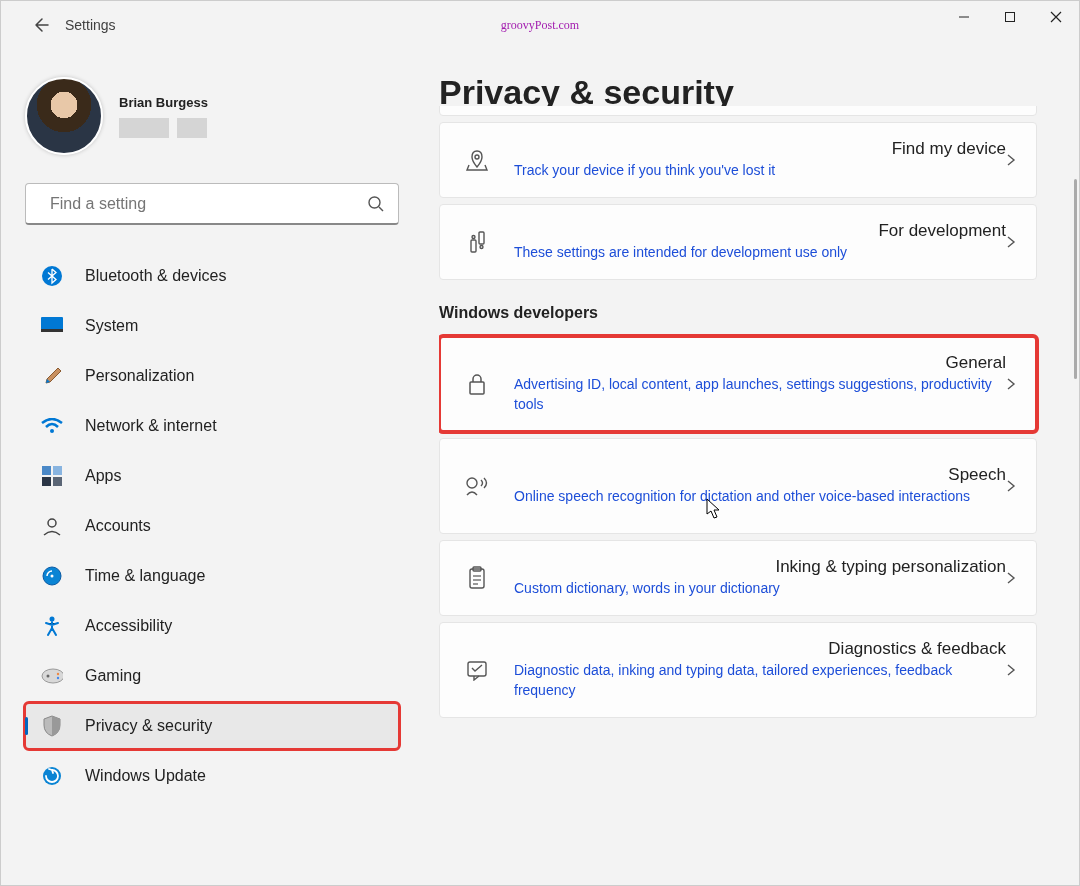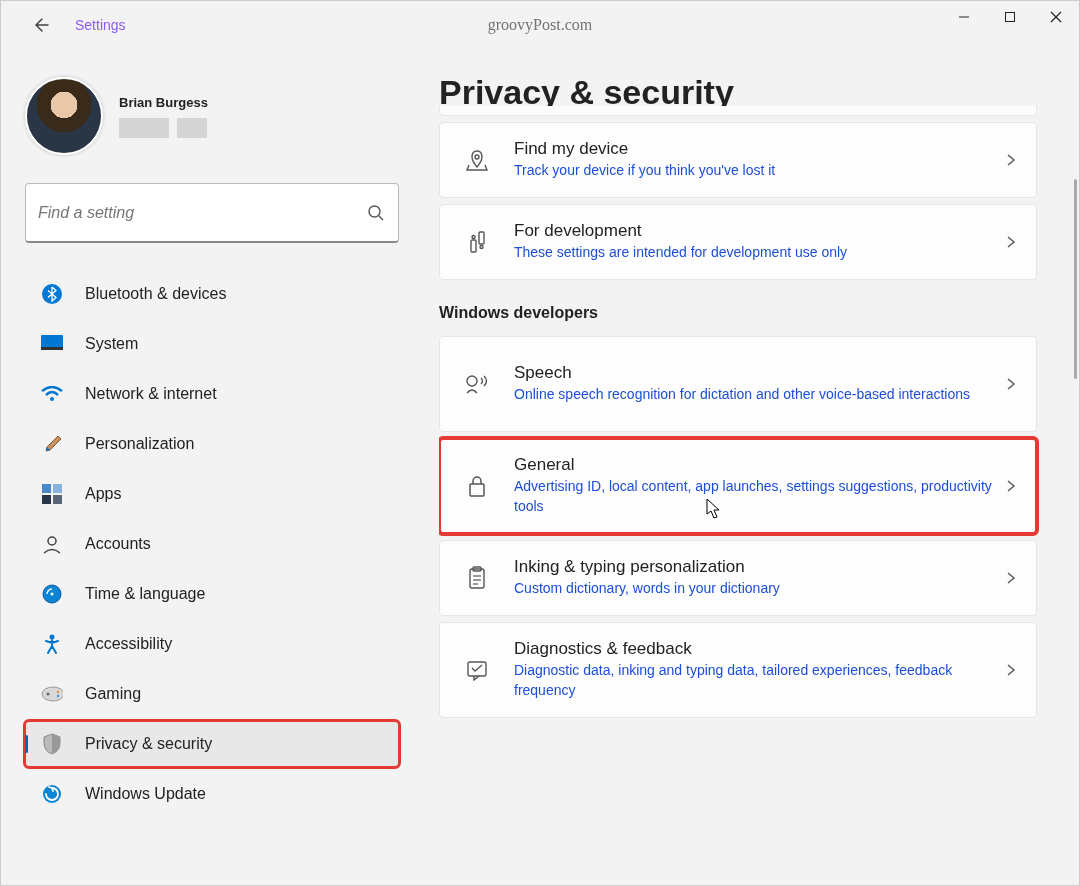--- a/index.html
+++ b/index.html
@@ -1,56 +1,56 @@
 <!DOCTYPE html>
 <html><head>
 <meta charset="utf-8">
 <style>
 * { box-sizing: border-box; margin: 0; padding: 0; font-family: "Segoe UI", -apple-system, sans-serif; }
 body { width: 1080px; height: 886px; background: #f3f3f3; overflow: hidden; position: relative; border: 1px solid #ccc; }
 
 .titlebar { height: 48px; display: flex; align-items: center; padding-left: 20px; position: relative; }
 .back-btn { width: 40px; height: 40px; display: flex; align-items: center; justify-content: center; cursor: pointer; }
-.app-title { margin-left: 14px; font-size: 14px; color: #8b5cf6; }
-.watermark { position: absolute; left: 50%; transform: translateX(-50%); font-size: 16px; color: #737373; font-family: Georgia, serif; }
+.app-title { margin-left: 4px; font-size: 14px; color: #404040; }
+.watermark { position: absolute; left: 50%; transform: translateX(-50%); font-size: 12px; color: #a21caf; font-family: Georgia, serif; }
 .window-controls { position: absolute; right: 0; top: 0; display: flex; }
 .win-btn { width: 46px; height: 32px; display: flex; align-items: center; justify-content: center; cursor: pointer; }
 
 .layout { display: flex; height: calc(100% - 48px); }
 .sidebar { width: 400px; padding: 28px 0 0 24px; flex-shrink: 0; }
 .profile { display: flex; align-items: center; gap: 16px; margin-bottom: 28px; }
 .avatar { width: 78px; height: 78px; border-radius: 50%; background: radial-gradient(circle at 50% 35%, #e8c8a8 0%, #e8c8a8 22%, #3a2a1a 22%, #3a2a1a 45%, #2a3545 45%, #2a3545 100%); border: 2px solid #fff; box-shadow: 0 0 4px rgba(0,0,0,0.2); }
 .profile-name { font-size: 13px; font-weight: 600; color: #222; }
 .profile-blur { display: flex; gap: 8px; margin-top: 8px; }
 .blur-box { background: #d5d5d5; height: 20px; }
 .blur-box.b1 { width: 50px; }
 .blur-box.b2 { width: 30px; }
 
 .search-box { position: relative; width: 374px; margin-bottom: 28px; }
-.search-input { width: 100%; height: 60px; border: 1px solid #bbb; border-radius: 4px; background: #fff; padding: 0 44px 0 12px; font-size: 16px; outline: none; border-bottom: 2px solid #888; font-style: italic; }
+.search-input { width: 100%; height: 42px; border: 1px solid #bbb; border-radius: 4px; background: #fff; padding: 0 44px 0 24px; font-size: 16px; outline: none; border-bottom: 2px solid #888; }
 .search-icon { position: absolute; right: 14px; top: 50%; transform: translateY(-50%); }
 
 .nav { display: flex; flex-direction: column; gap: 4px; }
 .nav-item { display: flex; align-items: center; gap: 22px; height: 46px; padding-left: 16px; border-radius: 4px; cursor: pointer; position: relative; width: 374px; }
 .nav-item.active { background: #e8e8e8; }
 .nav-item.active::before { content: ""; position: absolute; left: 0; top: 14px; bottom: 14px; width: 3px; background: #0067c0; border-radius: 2px; }
 .nav-icon { width: 22px; height: 22px; display: flex; align-items: center; justify-content: center; flex-shrink: 0; }
 .nav-label { font-size: 16px; color: #222; }
 .highlight-red { outline: 3px solid #e53935; outline-offset: -1px; }
 
 .main { flex: 1; padding: 0 24px 0 38px; overflow: hidden; position: relative; display: flex; flex-direction: column; }
 .page-title { font-size: 34px; font-weight: 600; color: #222; margin: 24px 0 0 0; }
 .scroll-area { flex: 1; overflow: hidden; margin-top: -6px; position: relative; }
 .scroll-inner { position: absolute; top: -50px; left: 0; right: 0; }
 .section-title { font-size: 16px; font-weight: 600; color: #222; margin: 24px 0 14px 0; }
 
 .card { background: #fdfdfd; border: 1px solid #e5e5e5; border-radius: 4px; display: flex; align-items: center; padding: 16px 20px 16px 24px; margin-bottom: 6px; cursor: pointer; min-height: 76px; width: 598px; }
 .card-icon { width: 26px; display: flex; justify-content: center; margin-right: 24px; flex-shrink: 0; }
 .card-text { flex: 1; }
-.card-title { font-size: 17px; color: #222; }
+.card-title { font-size: 17px; color: #222; text-align: right; }
 .card-sub { font-size: 14px; color: #1d4ed8; margin-top: 2px; line-height: 1.4; }
 .chevron { flex-shrink: 0; }
 .card.highlight-red { outline: 4px solid #e53935; outline-offset: -2px; }
 
 .fake-scrollbar { position: absolute; right: 2px; top: 130px; width: 3px; height: 200px; background: #aaa; border-radius: 2px; }
 
 .cursor-arrow { position: absolute; left: 705px; top: 497px; z-index: 100; pointer-events: none; }
 svg { display: block; }
 </style>
 </head>
@@ -120,36 +120,36 @@
         <span class="nav-icon">
             <svg width="22" height="18">
               <rect x="0" y="0" width="22" height="15" rx="1" fill="#0078d4"></rect>
               <rect x="0" y="12" width="22" height="3" fill="#333"></rect>
             </svg>
           </span>
         <span class="nav-label">System</span>
       </div>
       <div class="nav-item">
         <span class="nav-icon">
+            <svg width="22" height="22">
+              <path d="M17 3 L20 6 L9 17 L5 18 L6 14 Z" fill="#c89060" stroke="#8a5a30" stroke-width="1"></path>
+              <path d="M5 18 L6 14 L9 17 Z" fill="#0078d4"></path>
+            </svg>
+          </span>
+        <span class="nav-label">Personalization</span>
+      </div>
+      <div class="nav-item">
+        <span class="nav-icon">
             <svg width="22" height="16" viewBox="0 0 22 16">
               <path d="M1 5 Q11 -3 21 5" stroke="#0078d4" stroke-width="2.5" fill="none"></path>
               <path d="M5 9 Q11 3 17 9" stroke="#0078d4" stroke-width="2.5" fill="none"></path>
               <circle cx="11" cy="13" r="2" fill="#0078d4"></circle>
             </svg>
           </span>
         <span class="nav-label">Network &amp; internet</span>
-      </div>
-      <div class="nav-item">
-        <span class="nav-icon">
-            <svg width="22" height="22">
-              <path d="M17 3 L20 6 L9 17 L5 18 L6 14 Z" fill="#c89060" stroke="#8a5a30" stroke-width="1"></path>
-              <path d="M5 18 L6 14 L9 17 Z" fill="#0078d4"></path>
-            </svg>
-          </span>
-        <span class="nav-label">Personalization</span>
       </div>
       <div class="nav-item">
         <span class="nav-icon">
             <svg width="20" height="20">
               <rect x="0" y="0" width="9" height="9" fill="#4a88c7"></rect>
               <rect x="11" y="0" width="9" height="9" fill="#88b4e0"></rect>
               <rect x="0" y="11" width="9" height="9" fill="#2a3545"></rect>
               <rect x="11" y="11" width="9" height="9" fill="#5a6575"></rect>
             </svg>
           </span>
@@ -261,50 +261,50 @@
           </div>
           <span class="chevron">
               <svg width="10" height="14">
                 <path d="M2 2 L8 7 L2 12" stroke="#555" stroke-width="1.4" fill="none"></path>
               </svg>
             </span>
         </div>
 
         <div class="section-title">Windows developers</div>
 
+        <div class="card highlight-red" style="min-height:96px;">
+          <span class="card-icon">
+              <svg width="20" height="24">
+                <rect x="3" y="10" width="14" height="12" rx="1" stroke="#555" stroke-width="1.5" fill="none"></rect>
+                <path d="M6 10 V7 A4 4 0 0 1 14 7 V10" stroke="#555" stroke-width="1.5" fill="none"></path>
+              </svg>
+            </span>
+          <div class="card-text">
+            <div class="card-title">General</div>
+            <div class="card-sub">Advertising ID, local content, app launches, settings suggestions, productivity tools</div>
+          </div>
+          <span class="chevron">
+              <svg width="10" height="14">
+                <path d="M2 2 L8 7 L2 12" stroke="#555" stroke-width="1.4" fill="none"></path>
+              </svg>
+            </span>
+        </div>
+
         <div class="card" style="min-height:96px;">
           <span class="card-icon">
               <svg width="26" height="22">
                 <circle cx="8" cy="8" r="5" stroke="#555" stroke-width="1.4" fill="none"></circle>
                 <path d="M3 20 Q8 14 13 20" stroke="#555" stroke-width="1.4" fill="none"></path>
                 <path d="M17 5 Q20 8 17 11" stroke="#555" stroke-width="1.4" fill="none"></path>
                 <path d="M20 3 Q25 8 20 13" stroke="#555" stroke-width="1.4" fill="none"></path>
               </svg>
             </span>
           <div class="card-text">
             <div class="card-title">Speech</div>
             <div class="card-sub">Online speech recognition for dictation and other voice-based interactions</div>
-          </div>
-          <span class="chevron">
-              <svg width="10" height="14">
-                <path d="M2 2 L8 7 L2 12" stroke="#555" stroke-width="1.4" fill="none"></path>
-              </svg>
-            </span>
-        </div>
-
-        <div class="card highlight-red" style="min-height:96px;">
-          <span class="card-icon">
-              <svg width="20" height="24">
-                <rect x="3" y="10" width="14" height="12" rx="1" stroke="#555" stroke-width="1.5" fill="none"></rect>
-                <path d="M6 10 V7 A4 4 0 0 1 14 7 V10" stroke="#555" stroke-width="1.5" fill="none"></path>
-              </svg>
-            </span>
-          <div class="card-text">
-            <div class="card-title">General</div>
-            <div class="card-sub">Advertising ID, local content, app launches, settings suggestions, productivity tools</div>
           </div>
           <span class="chevron">
               <svg width="10" height="14">
                 <path d="M2 2 L8 7 L2 12" stroke="#555" stroke-width="1.4" fill="none"></path>
               </svg>
             </span>
         </div>
 
         <div class="card">
           <span class="card-icon">

